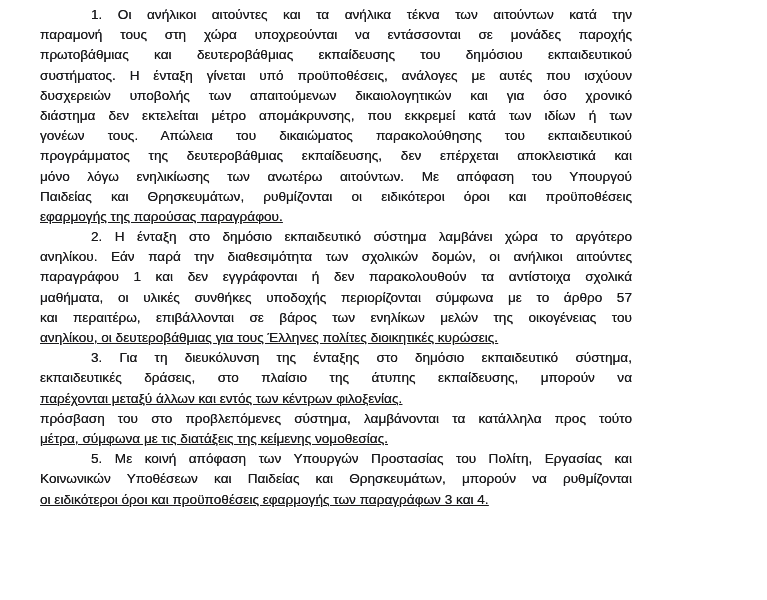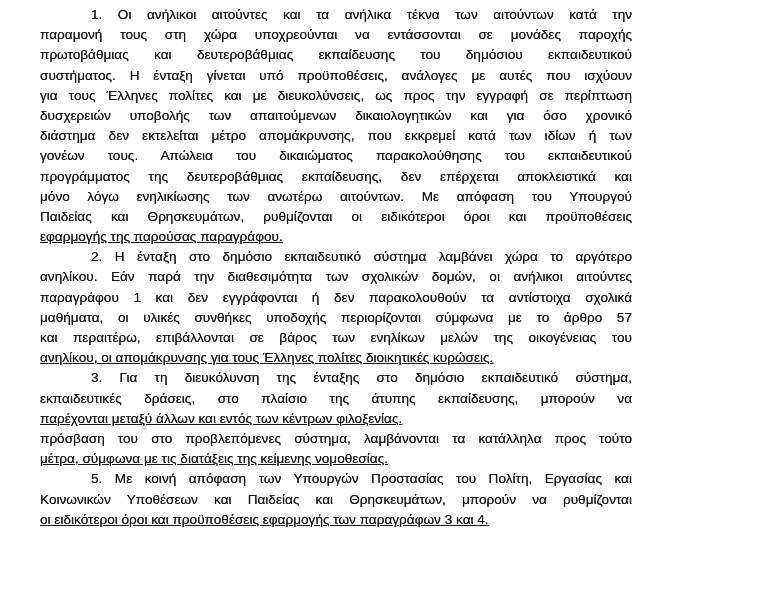--- a/index.html
+++ b/index.html
@@ -43,34 +43,33 @@
 </style>
 </head>
 <body>
 
 <div class="page">
   <div class="text-block" id="text-block">
       <div class="line first">1. Οι ανήλικοι αιτούντες και τα ανήλικα τέκνα των αιτούντων κατά την</div>
       <div class="line">παραμονή τους στη χώρα υποχρεούνται να εντάσσονται σε μονάδες παροχής</div>
       <div class="line">πρωτοβάθμιας και δευτεροβάθμιας εκπαίδευσης του δημόσιου εκπαιδευτικού</div>
       <div class="line">συστήματος. Η ένταξη γίνεται υπό προϋποθέσεις, ανάλογες με αυτές που ισχύουν</div>
-      <div class="line">για τους Έλληνες πολίτες και με διευκολύνσεις, ως προς την εγγραφή σε περίπτωση</div>
       <div class="line">δυσχερειών υποβολής των απαιτούμενων δικαιολογητικών και για όσο χρονικό</div>
       <div class="line">διάστημα δεν εκτελείται μέτρο απομάκρυνσης, που εκκρεμεί κατά των ιδίων ή των</div>
       <div class="line">γονέων τους. Απώλεια του δικαιώματος παρακολούθησης του εκπαιδευτικού</div>
       <div class="line">προγράμματος της δευτεροβάθμιας εκπαίδευσης, δεν επέρχεται αποκλειστικά και</div>
       <div class="line">μόνο λόγω ενηλικίωσης των ανωτέρω αιτούντων. Με απόφαση του Υπουργού</div>
       <div class="line">Παιδείας και Θρησκευμάτων, ρυθμίζονται οι ειδικότεροι όροι και προϋποθέσεις</div>
       <div class="line last">εφαρμογής της παρούσας παραγράφου.</div>
       <div class="line first">2. Η ένταξη στο δημόσιο εκπαιδευτικό σύστημα λαμβάνει χώρα το αργότερο</div>
       <div class="line">ανηλίκου. Εάν παρά την διαθεσιμότητα των σχολικών δομών, οι ανήλικοι αιτούντες</div>
       <div class="line">παραγράφου 1 και δεν εγγράφονται ή δεν παρακολουθούν τα αντίστοιχα σχολικά</div>
       <div class="line">μαθήματα, οι υλικές συνθήκες υποδοχής περιορίζονται σύμφωνα με το άρθρο 57</div>
       <div class="line">και περαιτέρω, επιβάλλονται σε βάρος των ενηλίκων μελών της οικογένειας του</div>
-      <div class="line last">ανηλίκου, οι απομάκρυνσης για τους Έλληνες πολίτες διοικητικές κυρώσεις.</div>
+      <div class="line last">ανηλίκου, οι δευτεροβάθμιας για τους Έλληνες πολίτες διοικητικές κυρώσεις.</div>
       <div class="line first">3. Για τη διευκόλυνση της ένταξης στο δημόσιο εκπαιδευτικό σύστημα,</div>
       <div class="line">εκπαιδευτικές δράσεις, στο πλαίσιο της άτυπης εκπαίδευσης, μπορούν να</div>
       <div class="line last">παρέχονται μεταξύ άλλων και εντός των κέντρων φιλοξενίας.</div>
       <div class="line">πρόσβαση του στο προβλεπόμενες σύστημα, λαμβάνονται τα κατάλληλα προς τούτο</div>
       <div class="line last">μέτρα, σύμφωνα με τις διατάξεις της κείμενης νομοθεσίας.</div>
       <div class="line first">5. Με κοινή απόφαση των Υπουργών Προστασίας του Πολίτη, Εργασίας και</div>
       <div class="line">Κοινωνικών Υποθέσεων και Παιδείας και Θρησκευμάτων, μπορούν να ρυθμίζονται</div>
       <div class="line last">οι ειδικότεροι όροι και προϋποθέσεις εφαρμογής των παραγράφων 3 και 4.</div>
     </div>
 </div>

